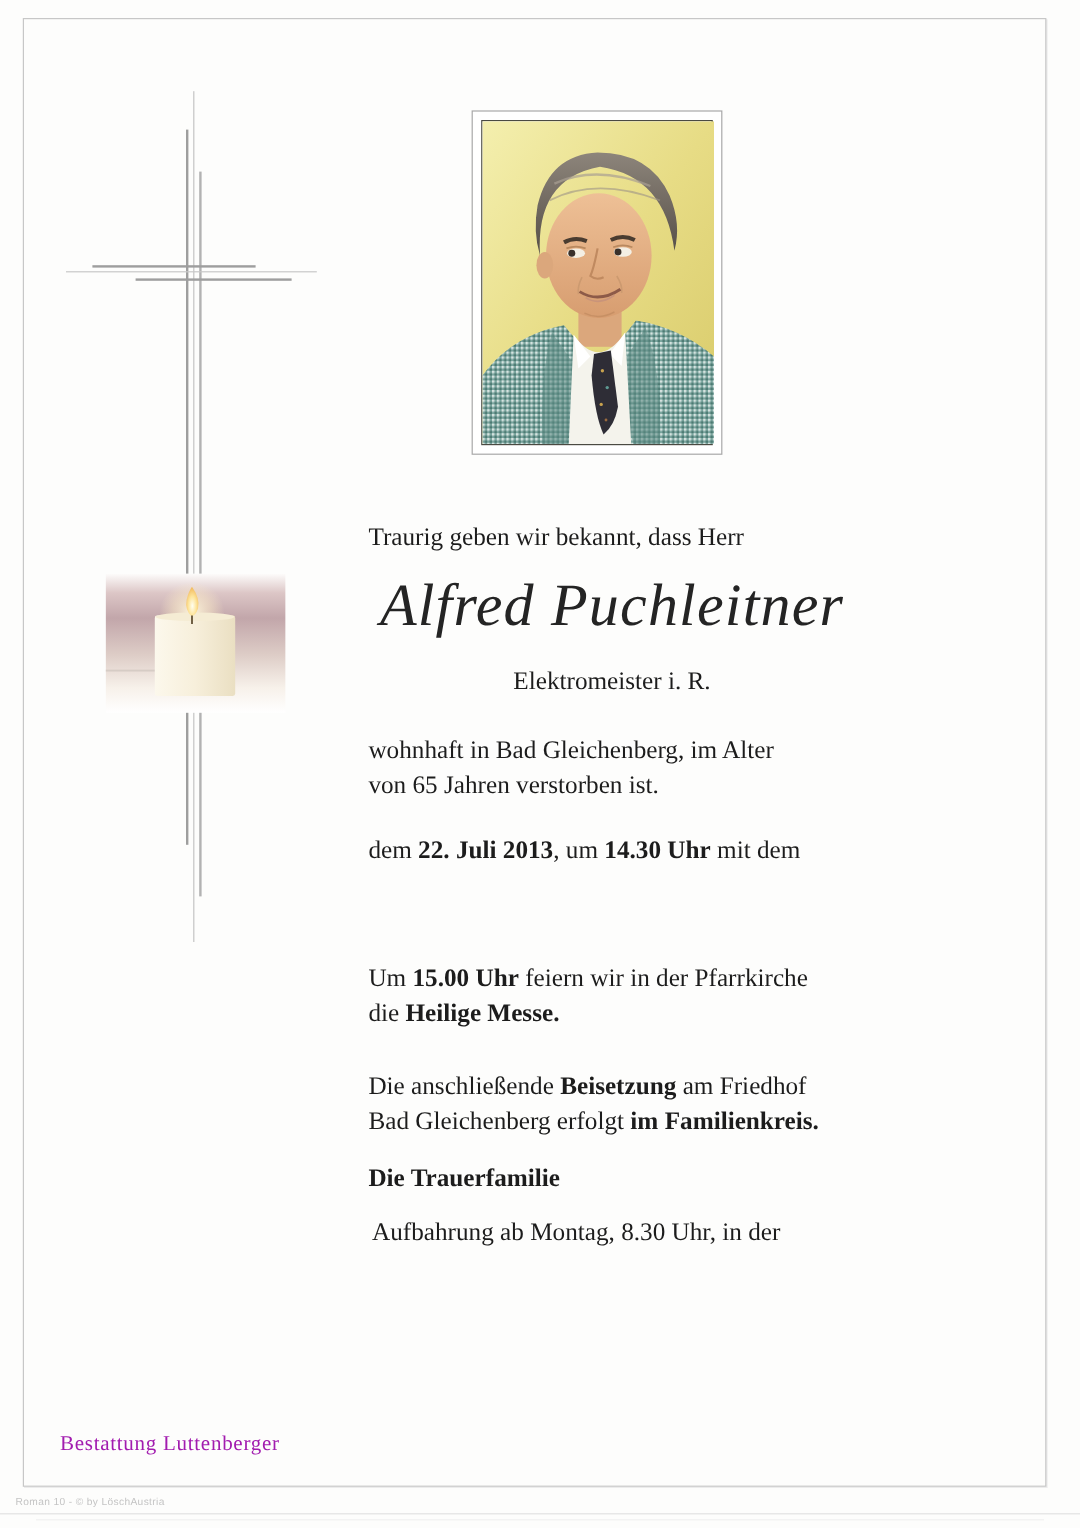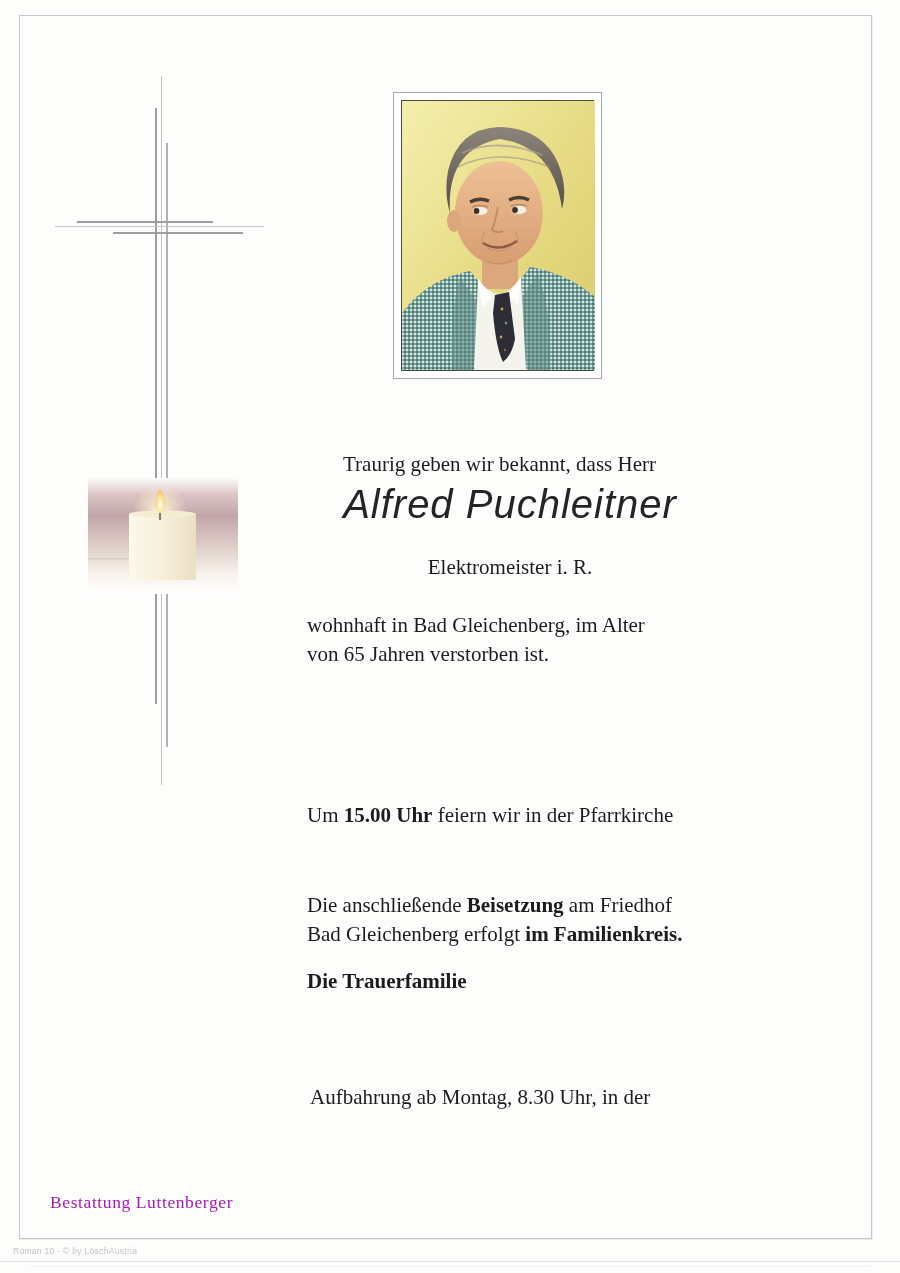--- a/index.html
+++ b/index.html
@@ -46,37 +46,37 @@
   }
   .portrait-inner {
     width: 193px; height: 271px;
     border: 1px solid #4a4a42;
   }
   .portrait-inner svg { display: block; }
 
   
   .txt { font-size: 21px; line-height: 29px; color: #1c1c1c; }
   .b { font-weight: bold; }
-  .intro   { left: 307px; top: 450px; margin-left: 36px; }
+  .intro   { left: 307px; top: 433px; }
   .name-col{ left: 285px; top: 474px; width: 450px; text-align: center; }
   .deceased-name {
-    font-family: Liberation Sans, sans-serif;
+    font-family: Liberation Serif, serif;
     font-style: italic;
-    font-size: 40px;
+    font-size: 50px;
     line-height: 60px;
     letter-spacing: 1px;
     color: #242424;
   }
   .profession { left: 285px; top: 553px; width: 450px; text-align: center; }
   .residence  { left: 307px; top: 611px; }
   .service    { left: 307px; top: 694px; }
   .mass       { left: 307px; top: 801px; }
   .burial     { left: 307px; top: 891px; }
   .family     { left: 307px; top: 967px; font-weight: bold; }
-  .viewing    { left: 310px; top: 1083px; }
+  .viewing    { left: 310px; top: 1012px; }
 
   .funeral-home {
     left: 50px; top: 1192px;
     font-size: 17.5px; letter-spacing: 0.6px;
     color: #a21caf;
   }
   .print-credit {
     left: 13px; top: 1246px;
     font-family: "Liberation Sans", sans-serif;
     font-size: 8.5px; color: #c4c4c4; letter-spacing: 0.3px;
@@ -211,24 +211,26 @@
 </div>
 
 <div class="abs txt profession">Elektromeister i. R.</div>
 
 <div class="abs txt residence">
   <div>wohnhaft in Bad Gleichenberg, im Alter</div>
   <div>von 65 Jahren verstorben ist.</div>
 </div>
 
 <div class="abs txt service">
+  <div><span>dem </span><span class="b">22. Juli 2013</span><span>, um </span><span class="b">14.30 Uhr</span><span> mit dem</span></div>
 </div>
 
 <div class="abs txt mass">
   <div><span>Um </span><span class="b">15.00 Uhr</span><span> feiern wir in der Pfarrkirche</span></div>
+  <div><span>die </span><span class="b">Heilige Messe.</span></div>
 </div>
 
 <div class="abs txt burial">
   <div><span>Die anschließende </span><span class="b">Beisetzung</span><span> am Friedhof</span></div>
   <div><span>Bad Gleichenberg erfolgt </span><span class="b">im Familienkreis.</span></div>
 </div>
 
 <div class="abs txt family">Die Trauerfamilie</div>
 
 <div class="abs txt viewing">

